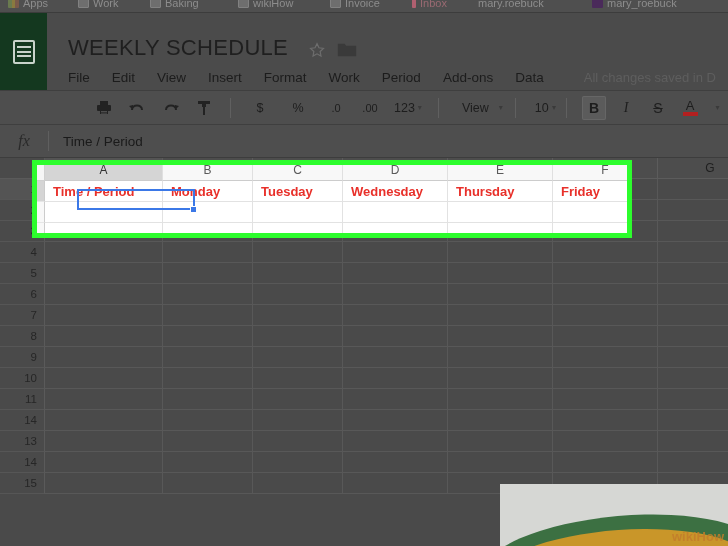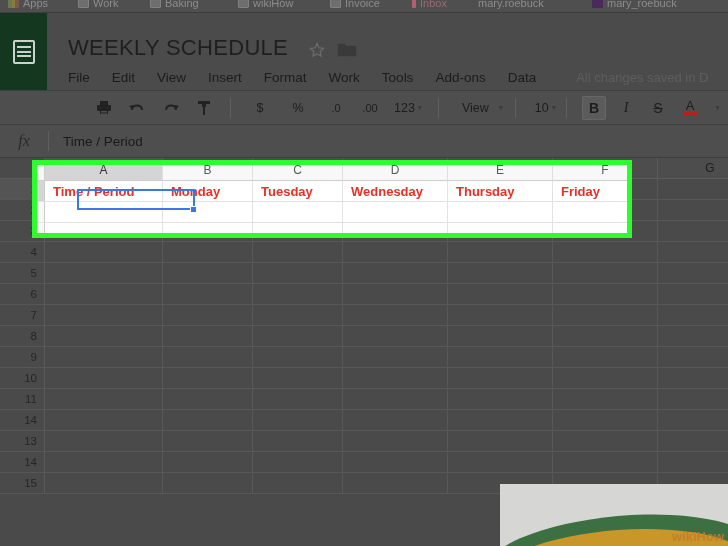--- a/index.html
+++ b/index.html
@@ -245,21 +245,21 @@
       <path d="M1 3h8l2 2.4h12V18H1z" fill="#3a3a3a"></path>
     </svg>
 
     <div class="menubar">
       <span class="mi">File</span>
       <span class="mi">Edit</span>
       <span class="mi">View</span>
       <span class="mi">Insert</span>
       <span class="mi">Format</span>
       <span class="mi">Work</span>
-      <span class="mi">Tools</span>
+      <span class="mi">Period</span>
       <span class="mi">Add-ons</span>
       <span class="mi">Data</span>
       <span class="save-status">All changes saved in D</span>
     </div>
   </div>
 
   <div class="toolbar">
     <div class="tb-sep" style="visibility:hidden; margin-left:82px"></div>
 
     <div class="tb-btn">

